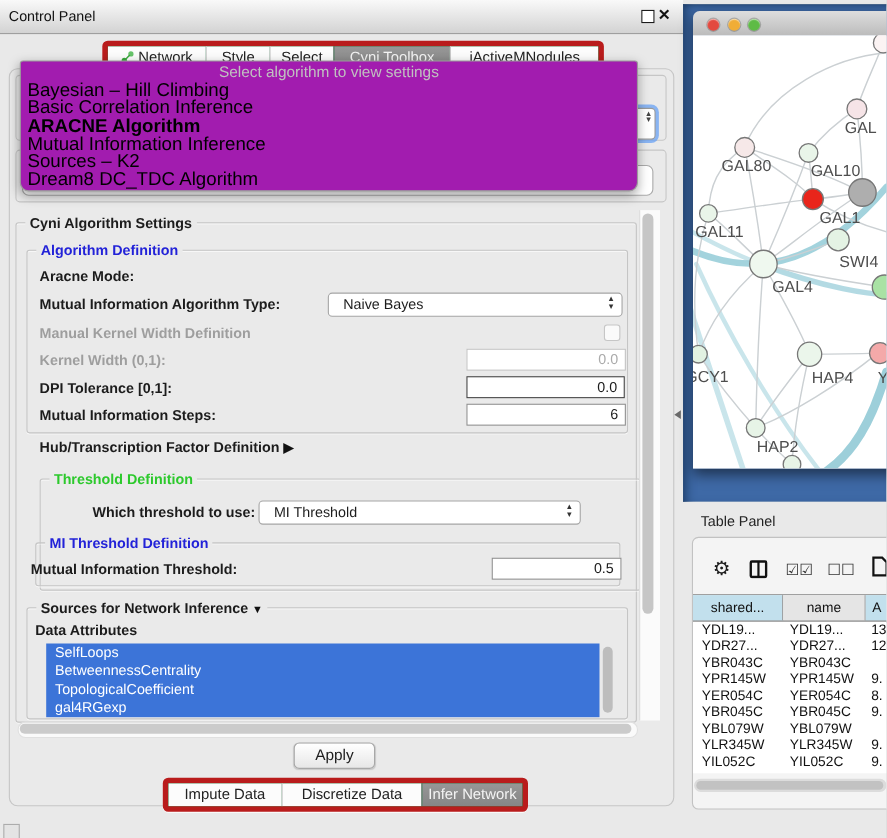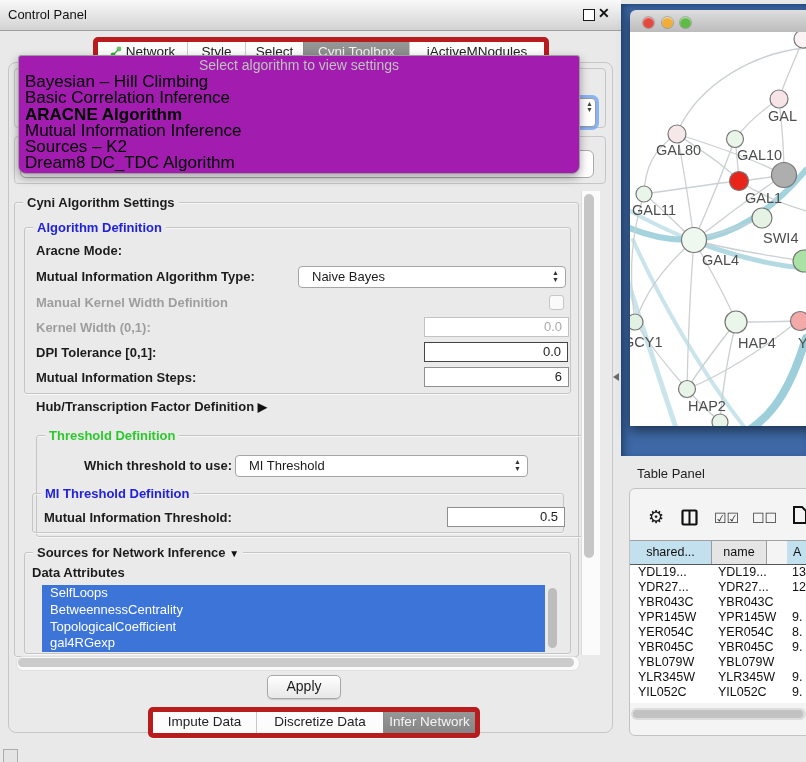--- a/index.html
+++ b/index.html
@@ -163,21 +163,21 @@
     <span class="gtitle green">Threshold Definition</span>
   </div>
   <div class="abs lbl" style="left:84px;top:458px;">Which threshold to use:</div>
   <div class="abs combo" style="left:235px;top:455px;width:278px;height:20px;">
     <span>MI Threshold</span>
     <span class="stepper">▲<br>▼</span>
   </div>
   <div class="abs group" style="left:32px;top:493px;width:530px;height:38px;">
     <span class="gtitle blue">MI Threshold Definition</span>
   </div>
-  <div class="abs lbl" style="left:44px;top:510px;">Mutual Information Threshold:</div>
+  <div class="abs lbl" style="left:28px;top:510px;">Mutual Information Threshold:</div>
   <div class="abs field mid" style="left:447px;top:507px;width:110px;">0.5</div>
 
   <div class="abs group" style="left:24px;top:552px;width:545px;height:100px;">
     <span class="gtitle"><span>Sources for Network Inference</span> <span class="tri" style="font-size:10px">▼</span></span>
   </div>
   <div class="abs lbl" style="left:32px;top:565px;">Data Attributes</div>
   <div class="abs" id="attr-sel">
       <div class="attr-item">SelfLoops</div>
       <div class="attr-item">BetweennessCentrality</div>
       <div class="attr-item">TopologicalCoefficient</div>
@@ -297,21 +297,21 @@
   <div class="abs cb" style="left:714px;top:510px;">☑☑</div>
   <div class="abs cb" style="left:752px;top:510px;">☐☐</div>
   <div class="abs" style="left:792px;top:505px;">
     <svg width="16" height="20">
         <path d="M2,2 h8 l4,4 v12 h-12 z" fill="none" stroke="#111" stroke-width="2"></path>
       </svg>
   </div>
 
   <div class="abs" id="thead">
     <span class="hcell" style="left:0;width:82px;background:#C2E0ED;">shared...</span>
-    <span class="hcell" style="left:82px;width:55px;background:#E5E5E5;">name</span>
+    <span class="hcell" style="left:82px;width:75px;background:#E5E5E5;">name</span>
     <span class="hcell" style="left:157px;width:40px;background:#C2E0ED;border-right:none;text-align:left;padding-left:6px;">A</span>
   </div>
   <div class="abs" id="rows">
       <div class="trow" style="top: 0px;">
         <div class="tcell" style="left: 8px;">YDL19...</div>
         <div class="tcell" style="left: 88px;">YDL19...</div>
         <div class="tcell" style="left: 162px;">13</div>
       </div>
       <div class="trow" style="top: 15px;">
         <div class="tcell" style="left: 8px;">YDR27...</div>

